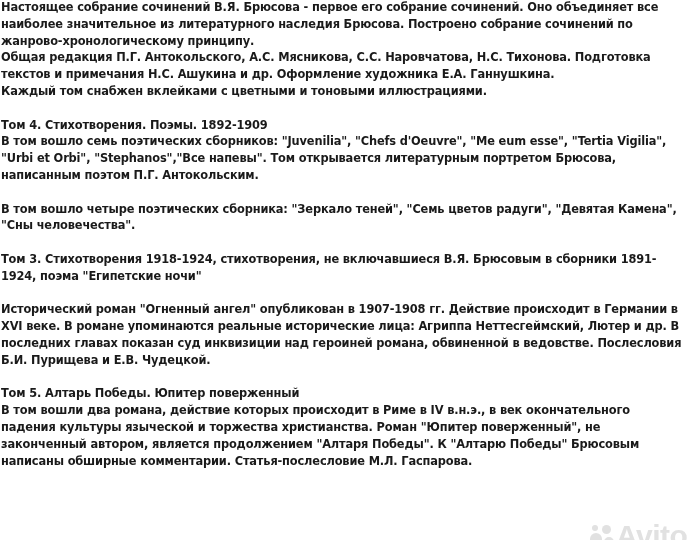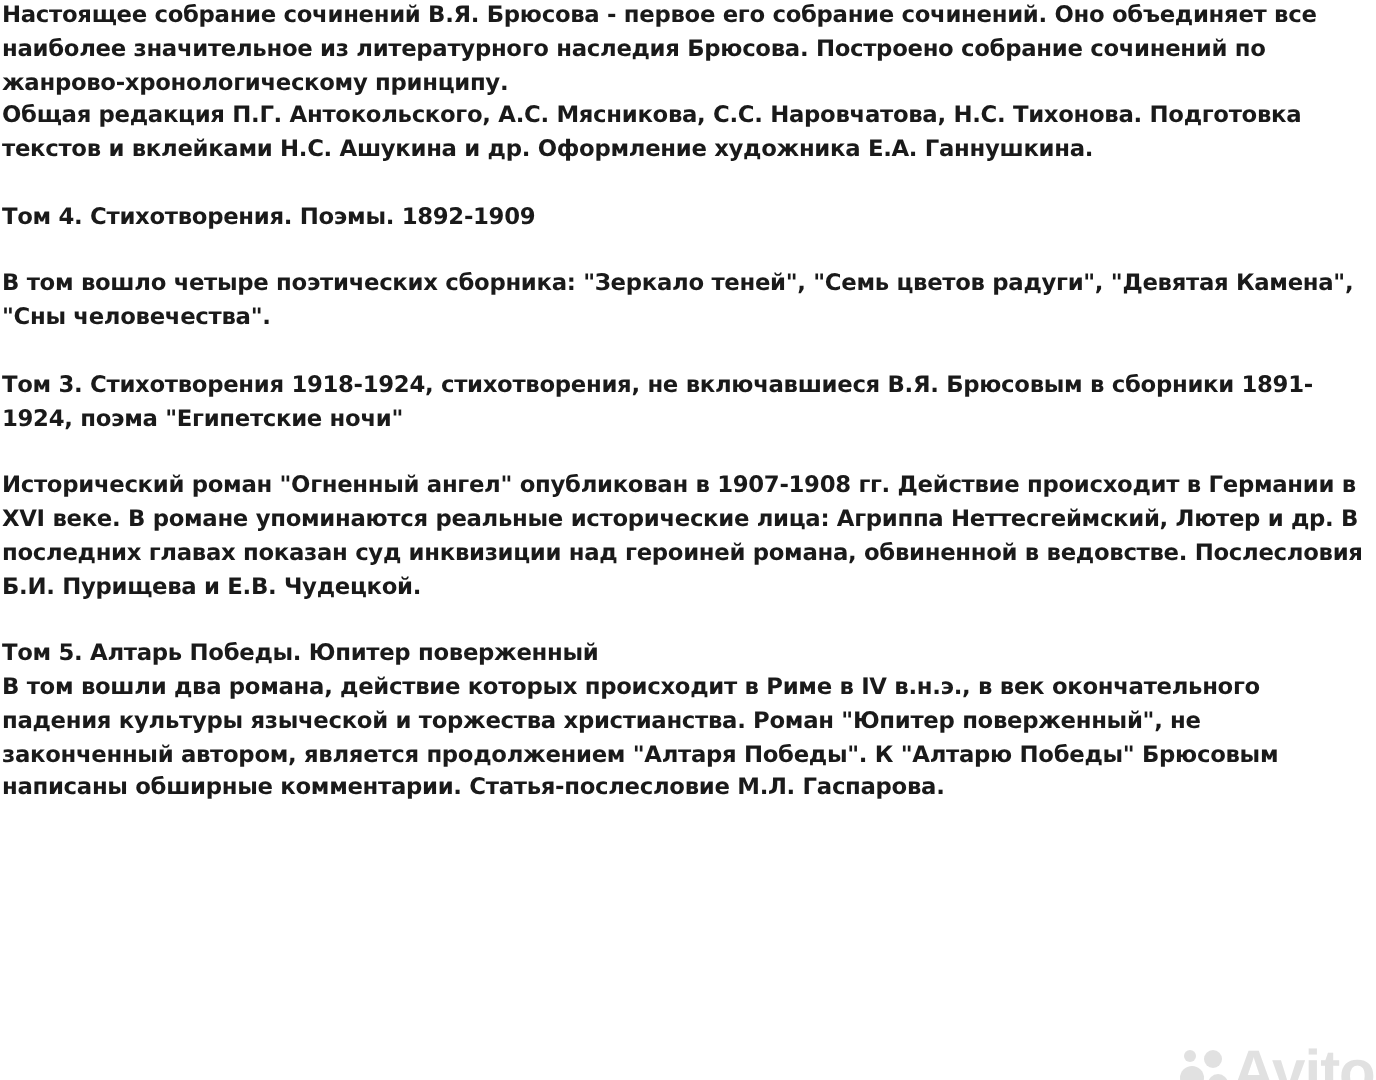--- a/index.html
+++ b/index.html
@@ -17,24 +17,26 @@
     font-size: 30px; color: rgba(200,200,200,0.55); letter-spacing: -0.5px;
   }
   .wm-dots { display: inline-block; position: relative; width: 26px; height: 26px; vertical-align: -3px; }
   .wm-dots span { position: absolute; border-radius: 50%; background: rgba(205,205,205,0.6); }
 </style>
 </head>
 <body>
 
 <div class="doc">
   <p class="para">Настоящее собрание сочинений В.Я. Брюсова - первое его собрание сочинений. Оно объединяет все наиболее значительное из литературного наследия Брюсова. Построено собрание сочинений по жанрово-хронологическому принципу.</p>
-  <p class="para">Общая редакция П.Г. Антокольского, А.С. Мясникова, С.С. Наровчатова, Н.С. Тихонова. Подготовка текстов и вклейками Н.С. Ашукина и др. Оформление художника Е.А. Ганнушкина.</p>
+  <p class="para">Общая редакция П.Г. Антокольского, А.С. Мясникова, С.С. Наровчатова, Н.С. Тихонова. Подготовка текстов и примечания Н.С. Ашукина и др. Оформление художника Е.А. Ганнушкина.</p>
+  <p class="para">Каждый том снабжен вклейками с цветными и тоновыми иллюстрациями.</p>
   <div class="gap"></div>
 
   <p class="para">Том 4. Стихотворения. Поэмы. 1892-1909</p>
+  <p class="para">В том вошло семь поэтических сборников: "Juvenilia", "Chefs d'Oeuvre", "Me eum esse", "Tertia Vigilia", "Urbi et Orbi", "Stephanos","Все напевы". Том открывается литературным портретом Брюсова, написанным поэтом П.Г. Антокольским.</p>
   <div class="gap"></div>
 
   <p class="para">В том вошло четыре поэтических сборника: "Зеркало теней", "Семь цветов радуги", "Девятая Камена", "Сны человечества".</p>
   <div class="gap"></div>
 
   <p class="para">Том 3. Стихотворения 1918-1924, стихотворения, не включавшиеся В.Я. Брюсовым в сборники 1891-1924, поэма "Египетские ночи"</p>
   <div class="gap"></div>
 
   <p class="para">Исторический роман "Огненный ангел" опубликован в 1907-1908 гг. Действие происходит в Германии в XVI веке. В романе упоминаются реальные исторические лица: Агриппа Неттесгеймский, Лютер и др. В последних главах показан суд инквизиции над героиней романа, обвиненной в ведовстве. Послесловия Б.И. Пурищева и Е.В. Чудецкой.</p>
   <div class="gap"></div>

